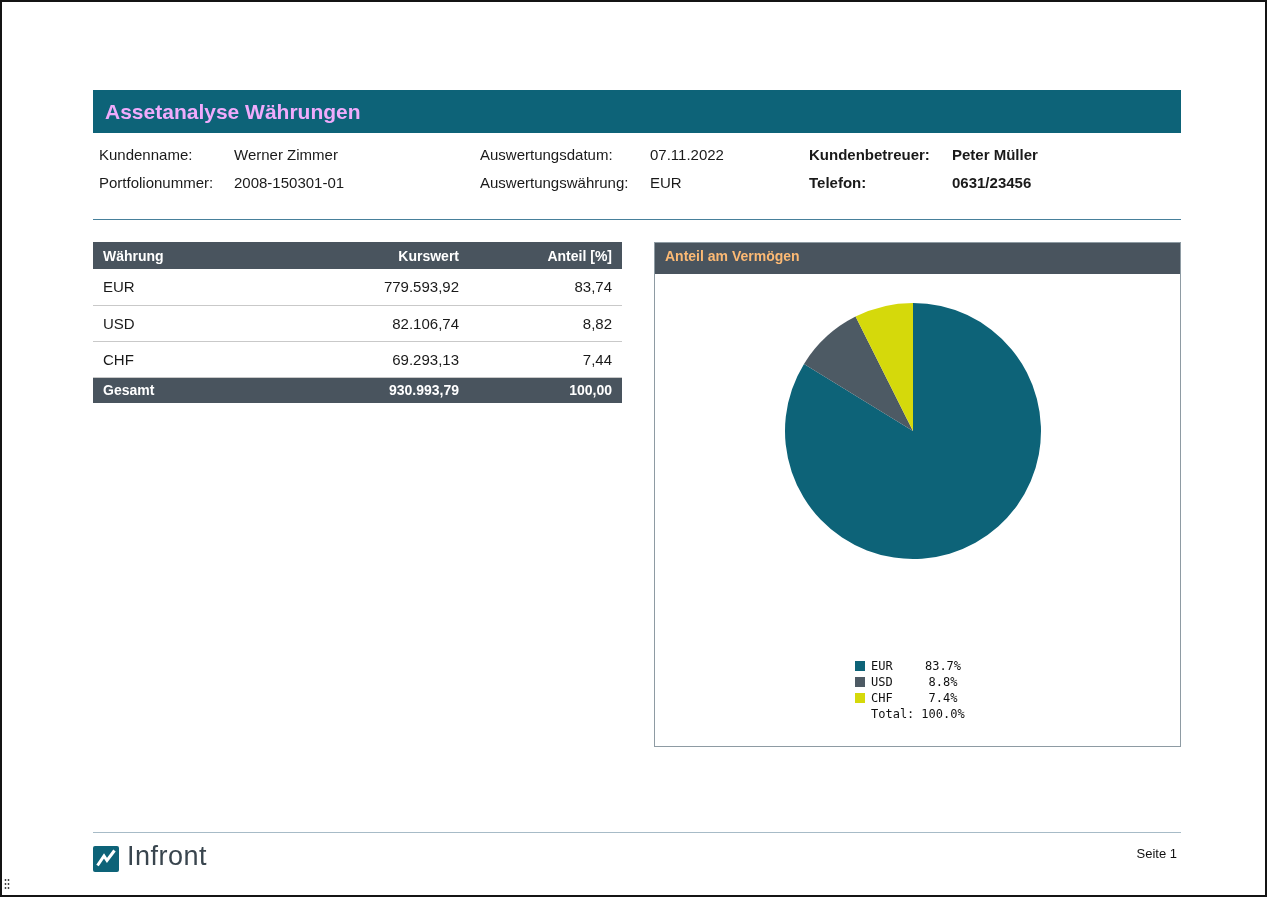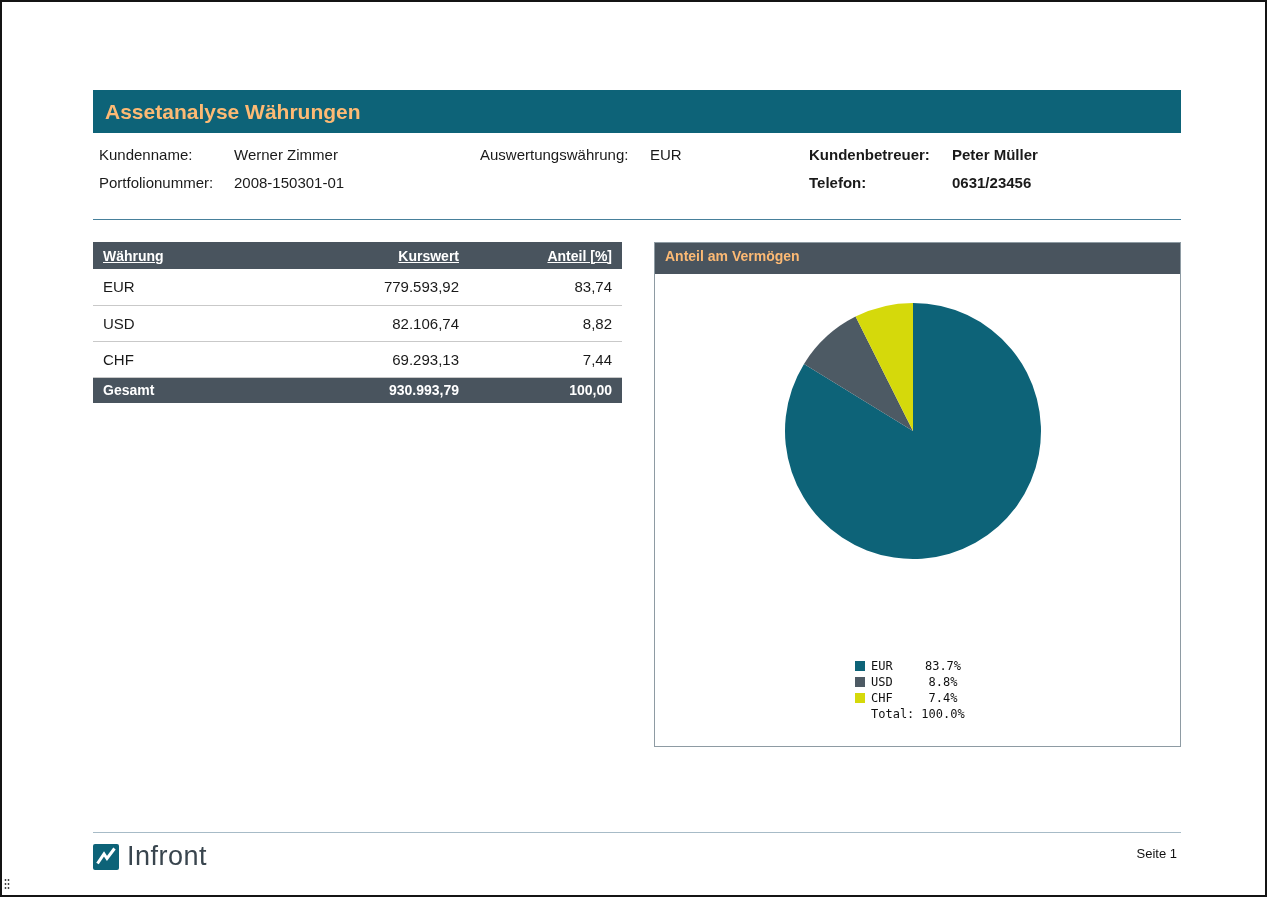--- a/index.html
+++ b/index.html
@@ -12,21 +12,21 @@
     background:#ffffff;
     border:2px solid #141414;
     overflow:hidden;
   }
 
   
   .title-bar {
     position:absolute; left:91px; top:88px;
     width:1088px; height:43px;
     background:#0d6378;
-    color:#fdba74;
+    color:#f0abfc;
     font-size:21px; font-weight:bold;
     line-height:43px;
     padding-left:12px;
   }
 
   
   .info-section { position:absolute; left:91px; top:138px; width:1088px; height:60px; }
   .info-col { position:absolute; top:0; }
   .info-col-0 { left:6px; }
   .info-col-1 { left:387px; }
@@ -47,21 +47,20 @@
   .currency-table {
     position:absolute; left:91px; top:240px;
     width:529px;
     border-collapse:collapse;
     table-layout:fixed;
   }
   .currency-table th {
     background:#49545e; color:#ffffff;
     font-size:14px; font-weight:bold;
     height:27px;
-    text-decoration:underline;
   }
   .currency-table tbody td {
     height:36px; font-size:15px;
     border-bottom:1px solid #c9c9c9;
     background:#ffffff;
   }
   .currency-table tfoot td {
     background:#49545e; color:#ffffff;
     font-size:14px; font-weight:bold;
     height:26px;
@@ -95,21 +94,21 @@
   .legend-label { width:48px; white-space:nowrap; }
   .legend-value { flex:1; text-align:center; white-space:nowrap; }
 
   
   .divider-bottom {
     position:absolute; left:91px; top:830px;
     width:1088px; height:1px; background:#a7bbc7;
   }
   .footer-logo {
     position:absolute; left:91px; top:839px;
-    display:flex; align-items:center; gap:8px;
+    display:flex; align-items:flex-end; gap:8px;
   }
   .logo-text { font-size:27px; color:#39454e; letter-spacing:0.5px; }
   .page-number {
     position:absolute; right:88px; top:844px;
     font-size:13px; color:#111111;text-align:right;
   }
   .stray-artifact { position:absolute; left:2px; top:876px; }
 </style>
 </head>
 <body>
@@ -123,20 +122,24 @@
         <div class="info-field">
           <span class="info-label">Kundenname:</span>
           <span class="info-value">Werner Zimmer</span>
         </div>
         <div class="info-field">
           <span class="info-label">Portfolionummer:</span>
           <span class="info-value">2008-150301-01</span>
         </div>
       </div>
       <div class="info-col info-col-1">
+        <div class="info-field">
+          <span class="info-label">Auswertungsdatum:</span>
+          <span class="info-value">07.11.2022</span>
+        </div>
         <div class="info-field">
           <span class="info-label">Auswertungswährung:</span>
           <span class="info-value">EUR</span>
         </div>
       </div>
       <div class="info-col info-col-2">
         <div class="info-field">
           <span class="info-label">Kundenbetreuer:</span>
           <span class="info-value">Peter Müller</span>
         </div>

